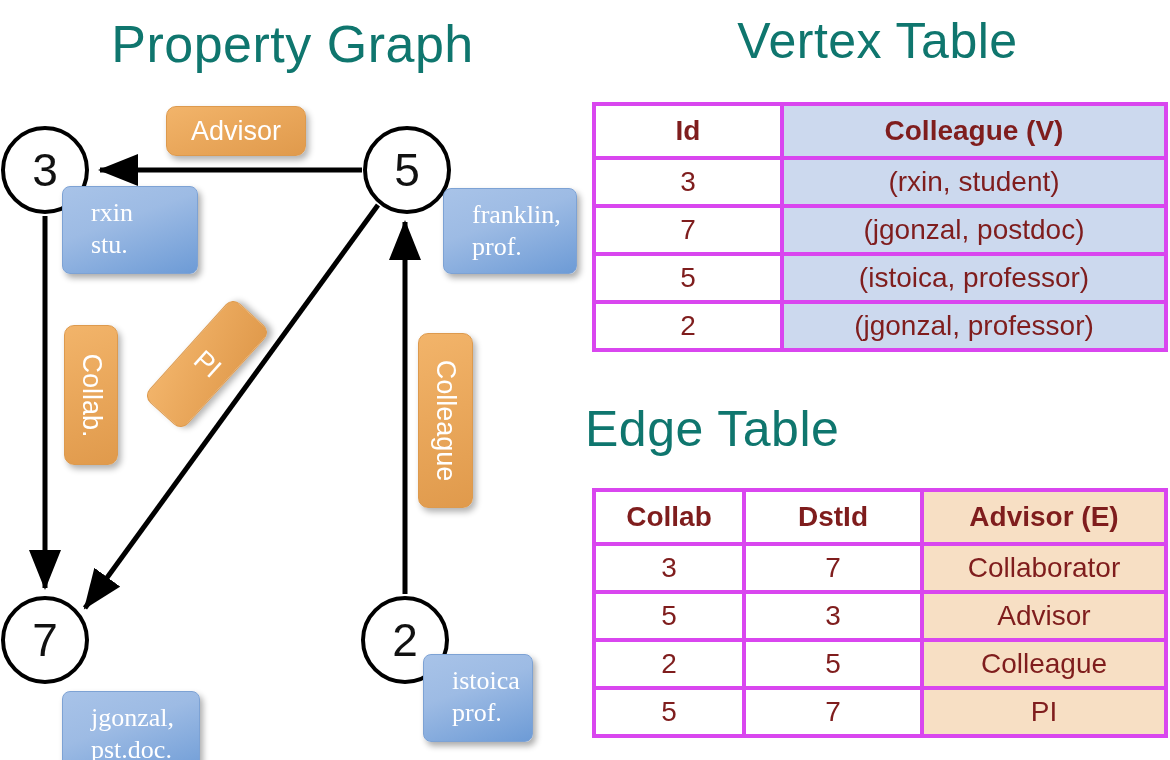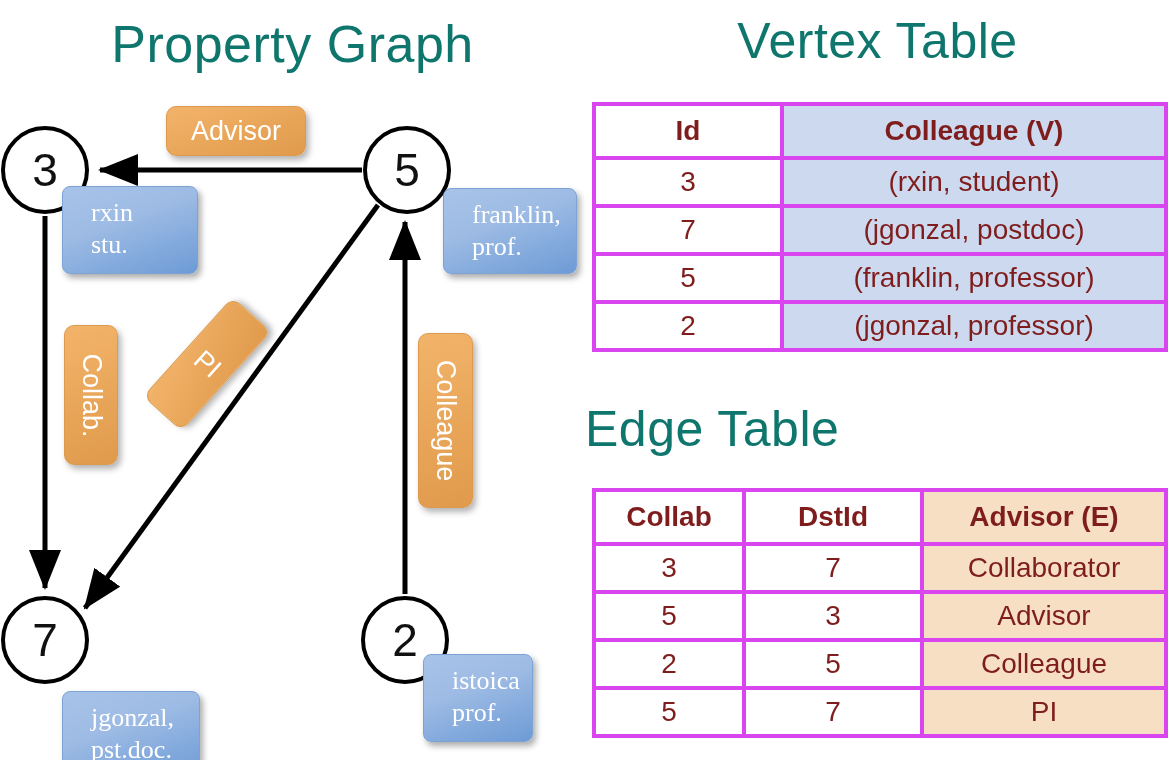--- a/index.html
+++ b/index.html
@@ -227,21 +227,21 @@
     <tr>
       <td class="cell-plain">3</td>
       <td class="cell-blue">(rxin, student)</td>
     </tr>
     <tr>
       <td class="cell-plain">7</td>
       <td class="cell-blue">(jgonzal, postdoc)</td>
     </tr>
     <tr>
       <td class="cell-plain">5</td>
-      <td class="cell-blue">(franklin, professor)</td>
+      <td class="cell-blue">(istoica, professor)</td>
     </tr>
     <tr>
       <td class="cell-plain">2</td>
       <td class="cell-blue">(jgonzal, professor)</td>
     </tr>
   </tbody>
 </table>
 
 <div class="title" id="title-edge-table">Edge Table</div>
 

